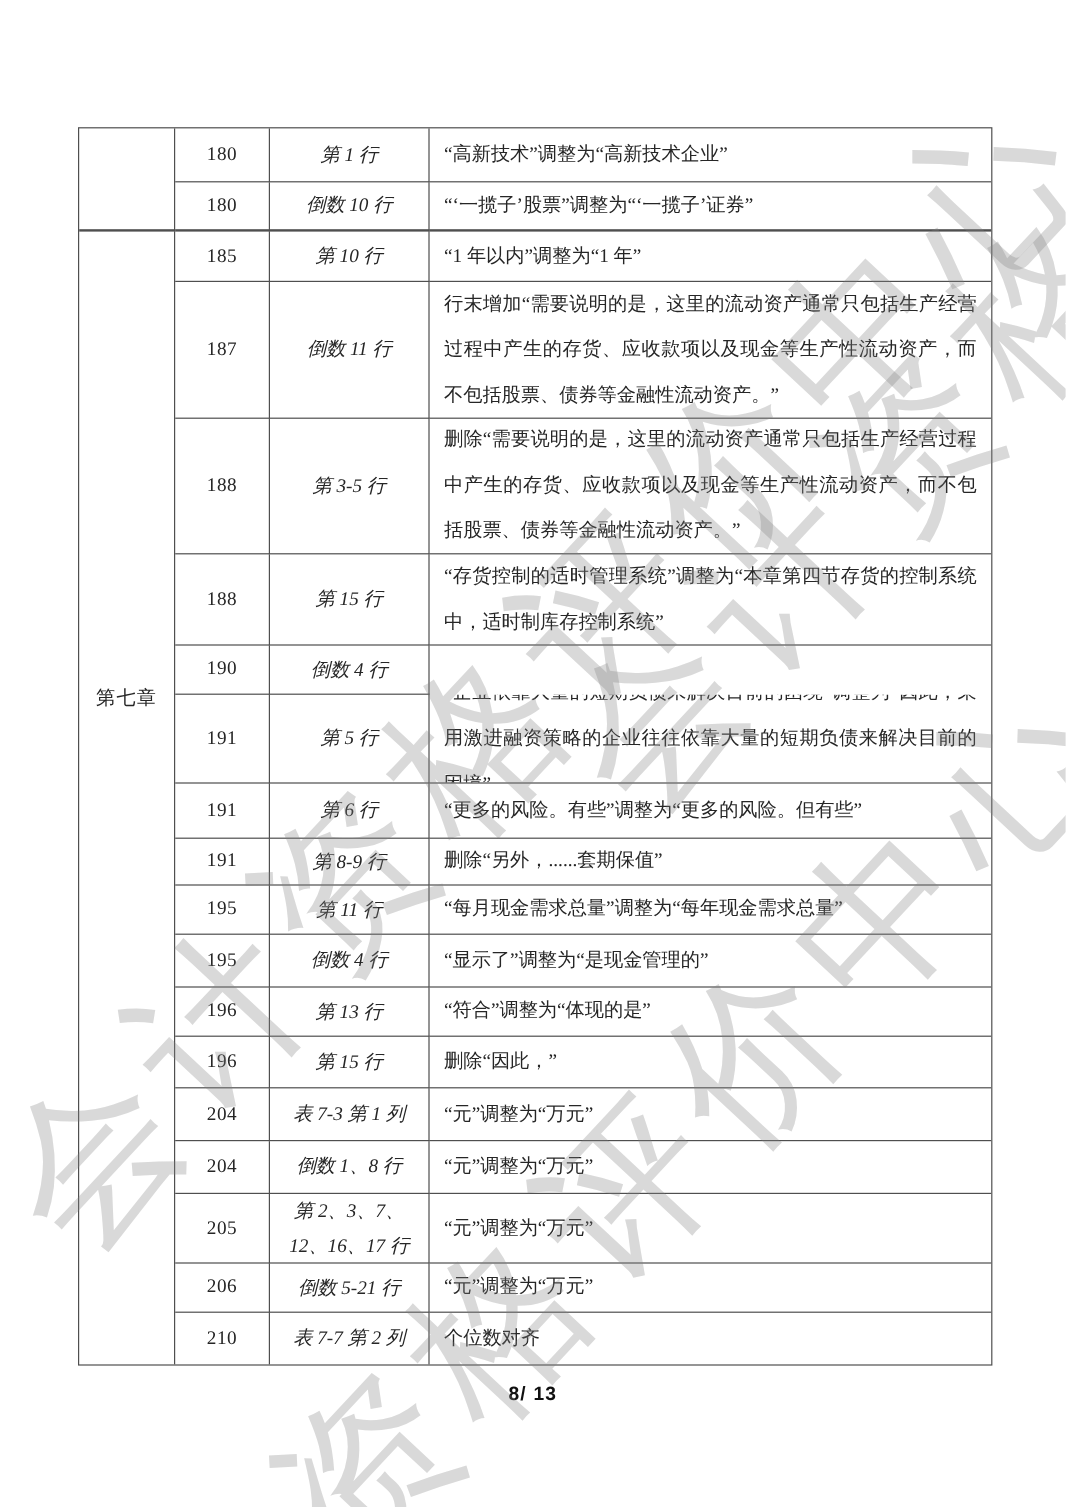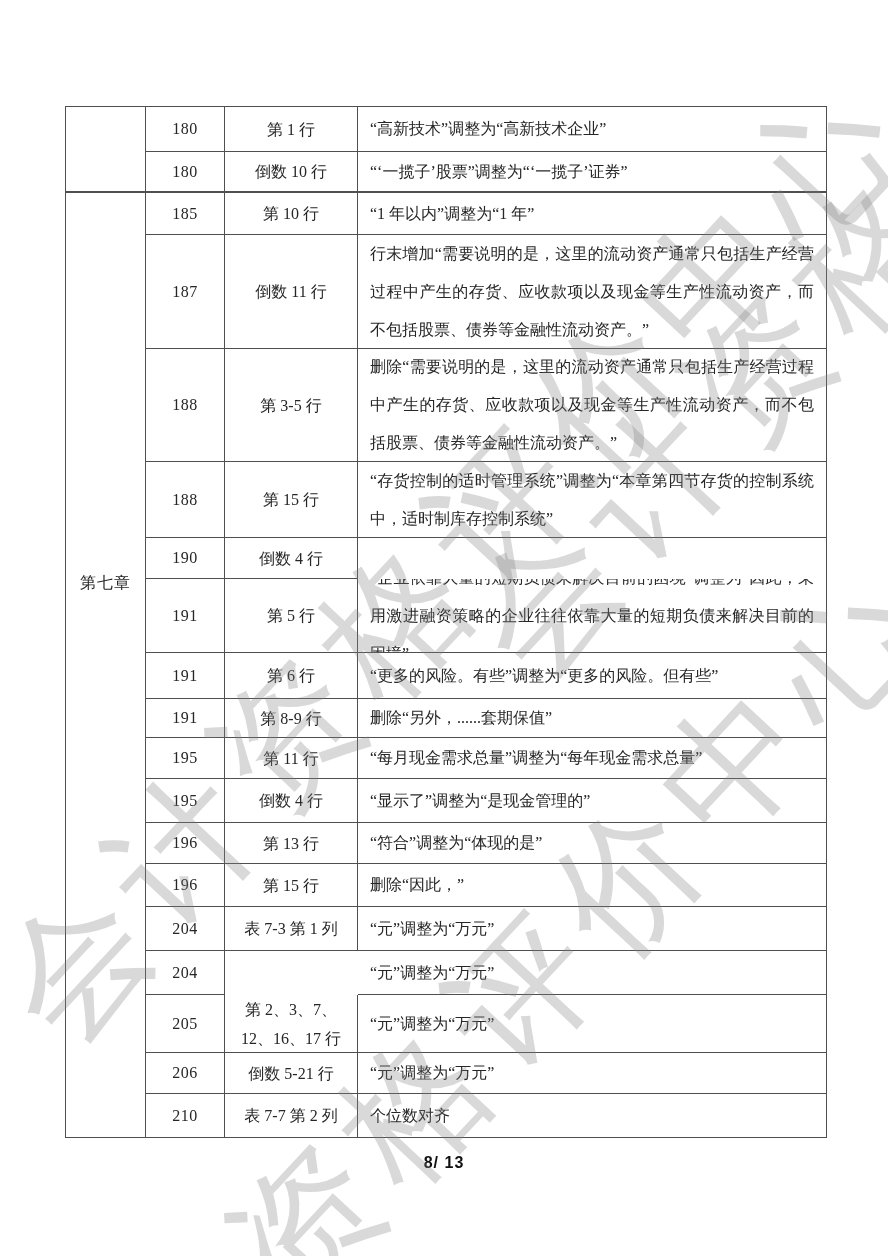--- a/index.html
+++ b/index.html
@@ -16,21 +16,21 @@
     border:1px solid #4f4f4f;
     background:transparent;z-index:1;
   }
   .cell{
     border-right:1px solid #4f4f4f;border-bottom:1px solid #4f4f4f;
     display:flex;align-items:center;justify-content:center;
     font-size:16px;line-height:22px;overflow:hidden;
   }
   .c1{grid-column:1;position:relative;}
   .c2{grid-column:2;letter-spacing:.5px;}
-  .c3{grid-column:3;text-align:center;line-height:29px;padding:0 5px;}
+  .c3{grid-column:3;text-align:center;line-height:29px;padding:0 5px;font-style:italic;}
   .c4{grid-column:4;justify-content:flex-end;border-right:none;padding:0 12px 0 12px;}
   .ct{line-height:38px;width:100%;text-align:justify;text-justify:inter-character;}
   .bb0{border-bottom:none;}
   .thick{border-bottom-width:2px;}
   .chapter-main{border-bottom:none;}
   .chapter-label{
     position:absolute;top:379px;left:0;width:100%;text-align:center;
     font-size:16px;letter-spacing:1px;
   }
   
@@ -142,20 +142,21 @@
       <div class="ct">删除“因此，”</div>
     </div>
 
   <div class="cell c2" style="grid-row:15">204</div>
   <div class="cell c3" style="grid-row:15">表 7-3 第 1 列</div>
   <div class="cell c4" style="grid-row:15">
       <div class="ct">“元”调整为“万元”</div>
     </div>
 
   <div class="cell c2" style="grid-row:16">204</div>
+  <div class="cell c3" style="grid-row:16">倒数 1、8 行</div>
   <div class="cell c4" style="grid-row:16">
       <div class="ct">“元”调整为“万元”</div>
     </div>
 
   <div class="cell c2" style="grid-row:17">205</div>
   <div class="cell c3" style="grid-row:17">第 2、3、7、12、16、17 行</div>
   <div class="cell c4" style="grid-row:17">
       <div class="ct">“元”调整为“万元”</div>
     </div>
 

